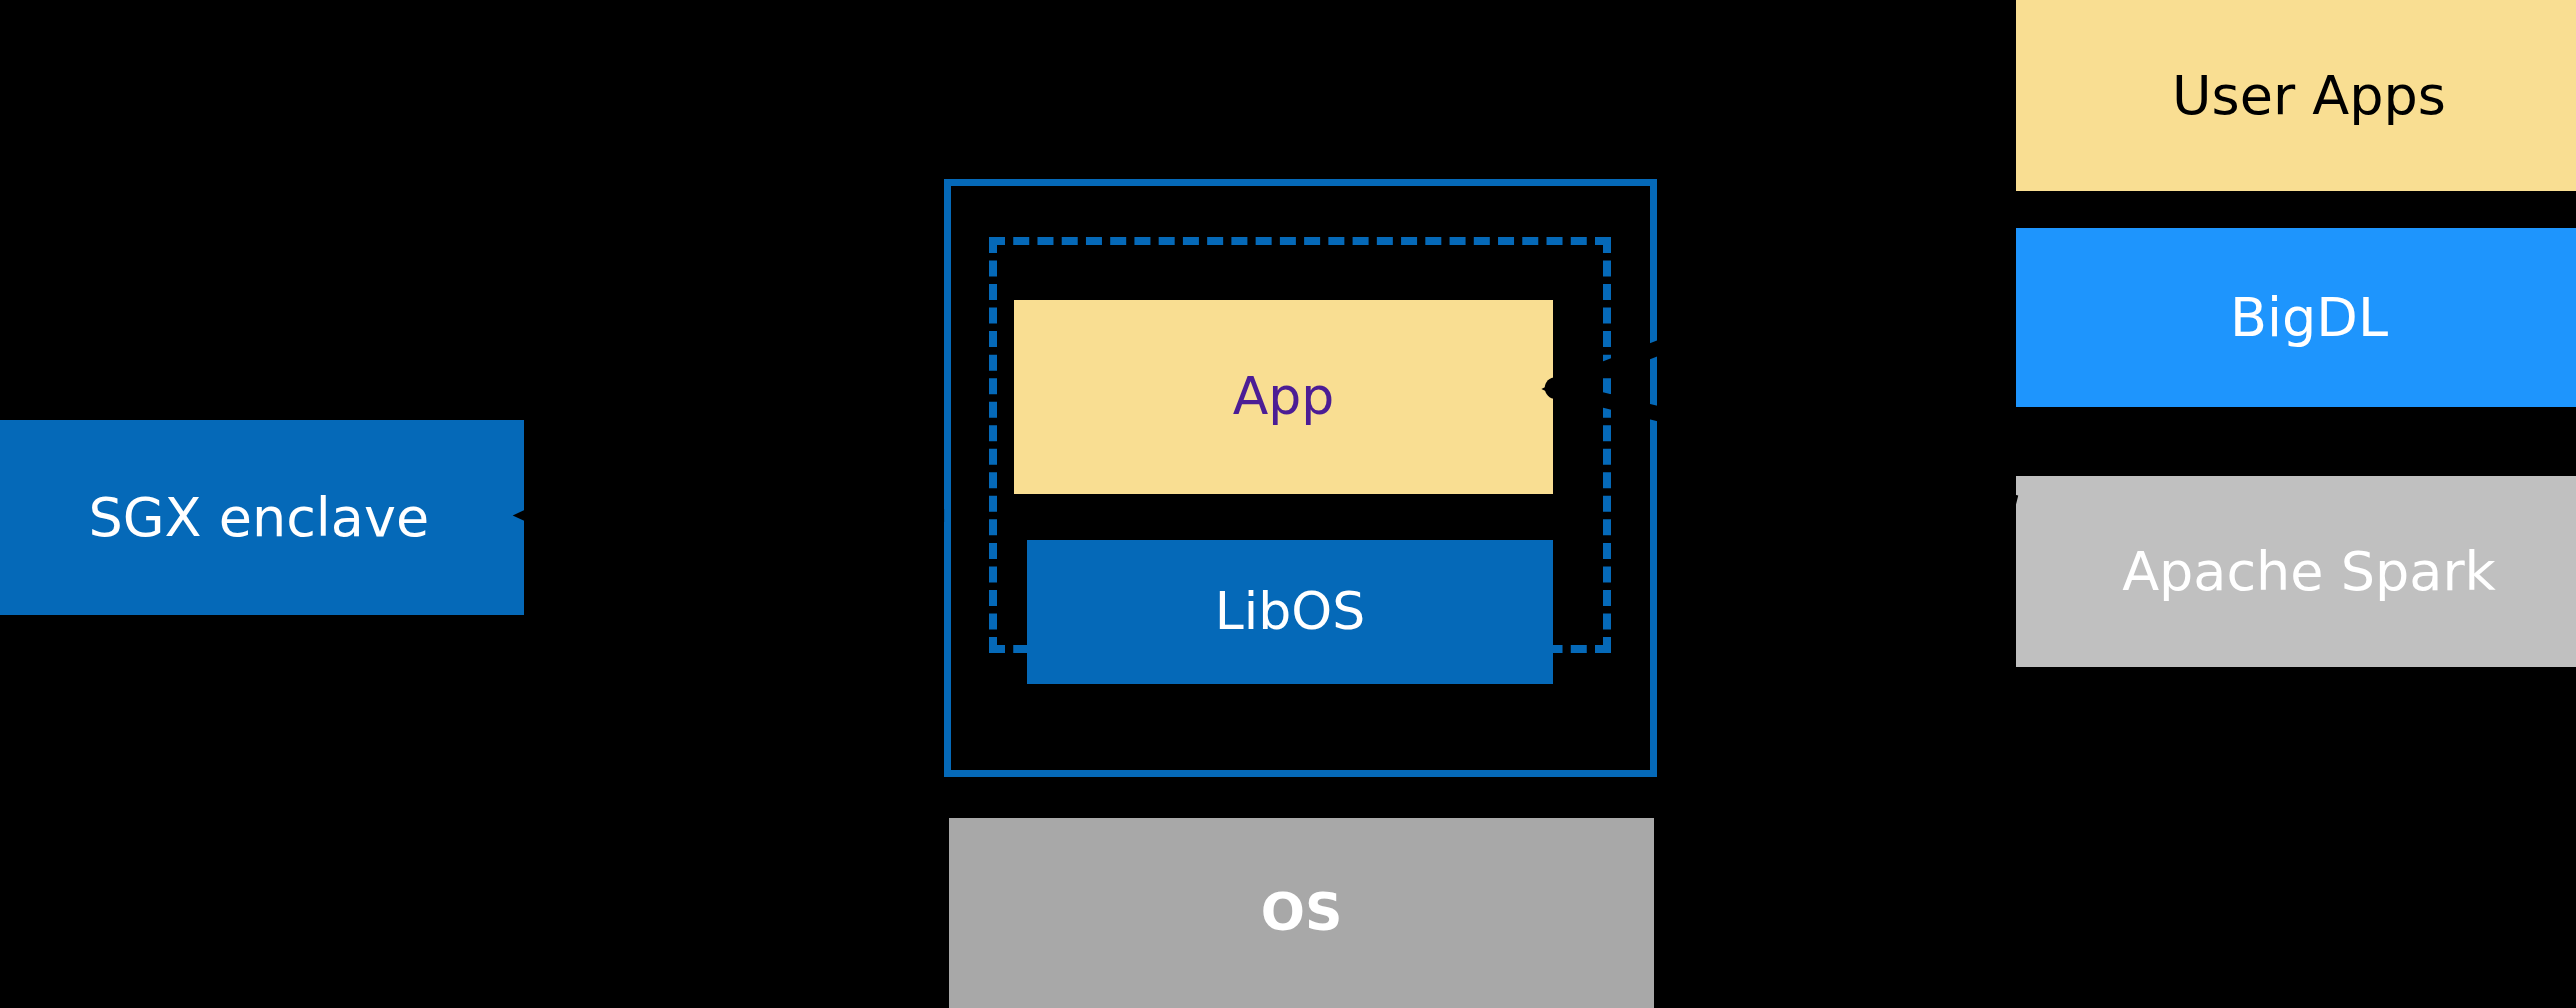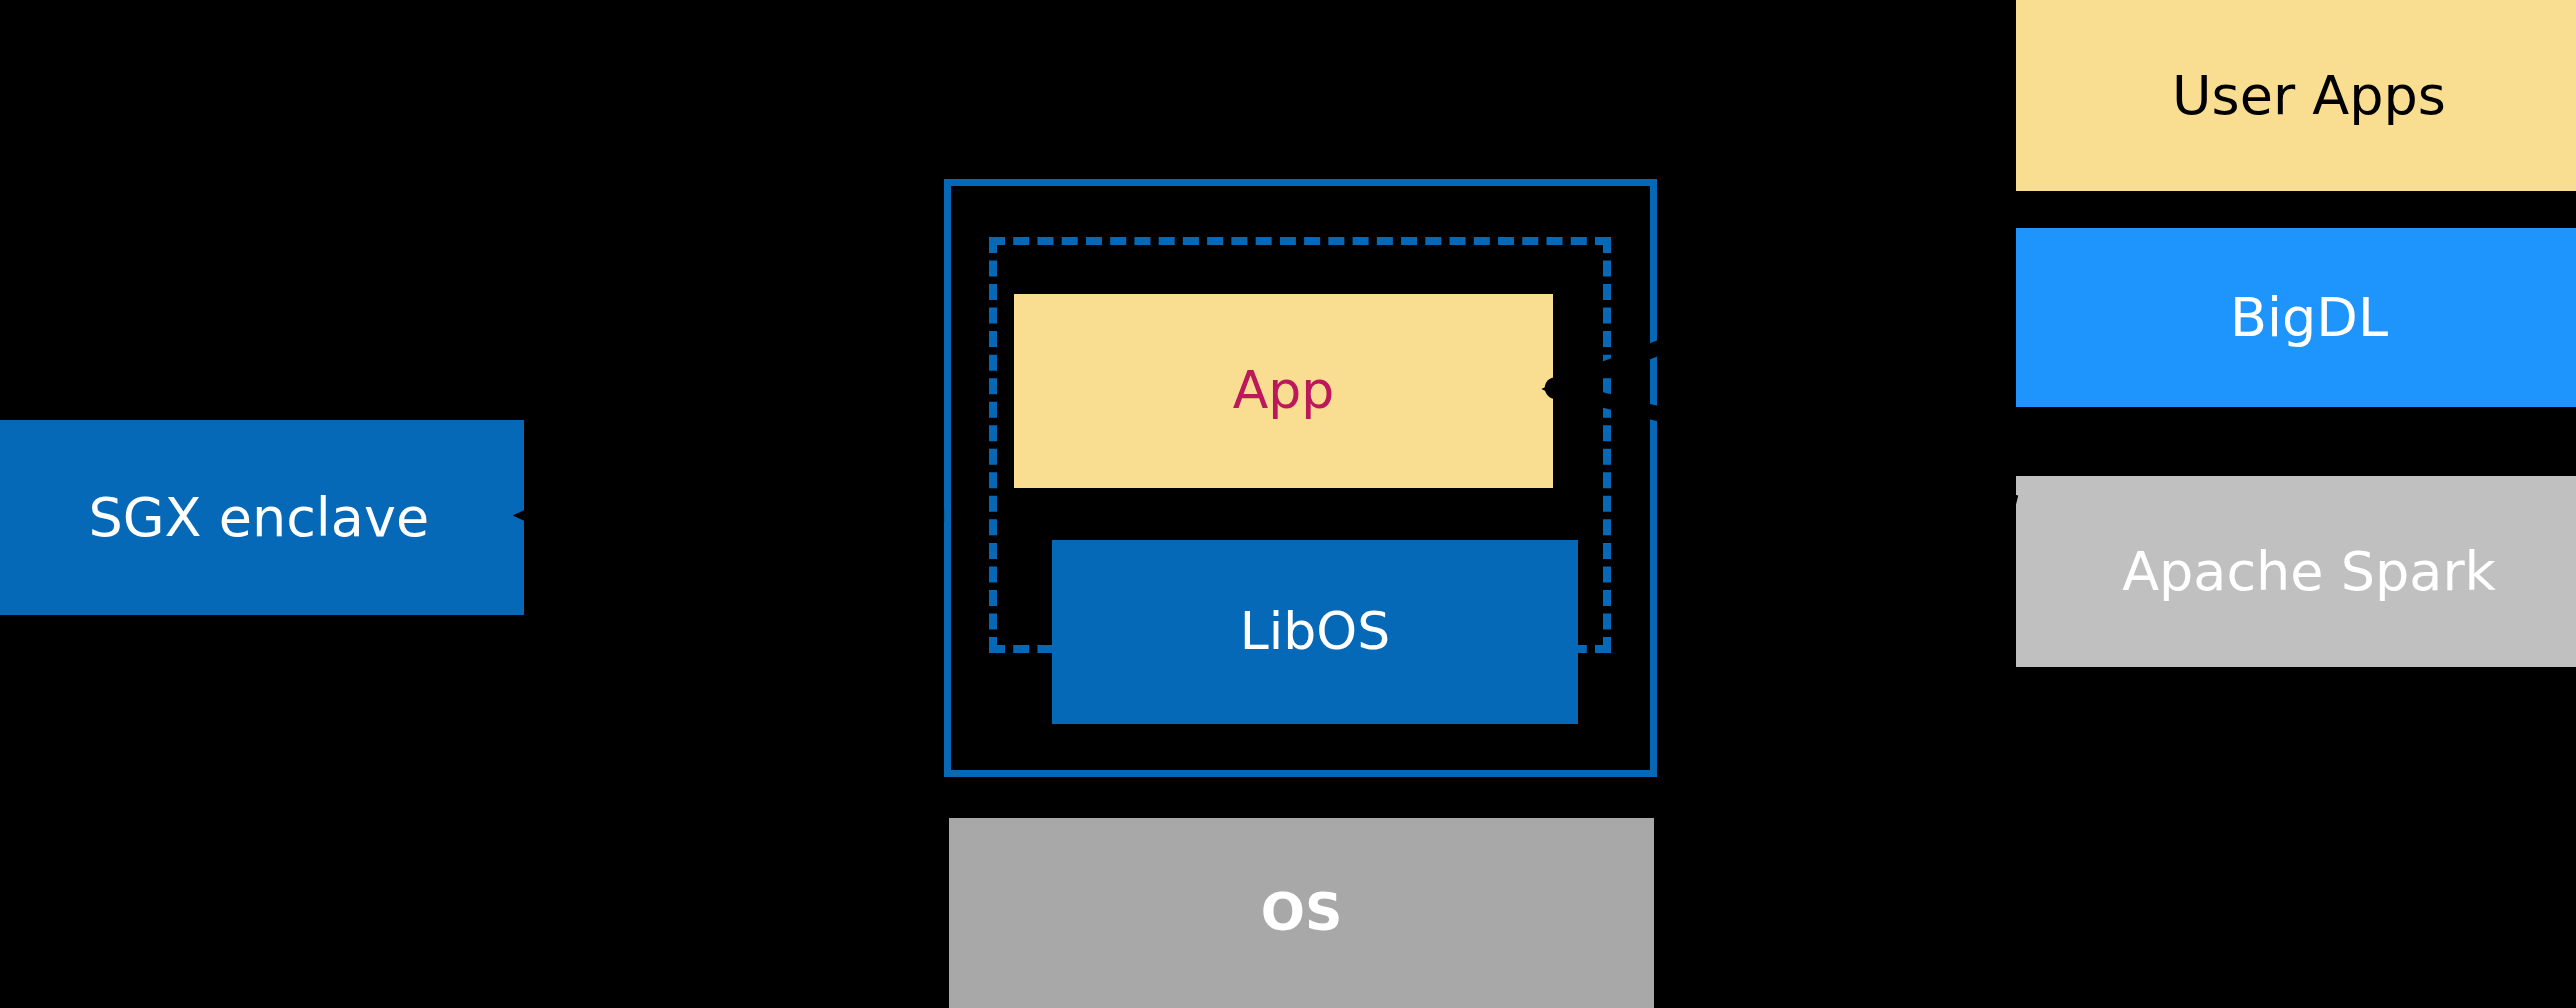--- a/index.html
+++ b/index.html
@@ -91,33 +91,33 @@
     top: 237px;
     width: 622px;
     height: 416px;
     box-sizing: border-box;
     border: 8.4px dashed #0569B8;
     background: transparent;
   }
 
   #app-box {
     left: 1014px;
-    top: 294px;
+    top: 300px;
     width: 539px;
     height: 194px;
     background: #F9DE92;
-    color: #be185d;
+    color: #4c1d95;
     font-size: 52px;
   }
 
   #libos-box {
-    left: 1052px;
+    left: 1027px;
     top: 540px;
     width: 526px;
-    height: 184px;
+    height: 144px;
     background: #0569B8;
     color: #FFFFFF;
     font-size: 52px;
   }
 
   #os-box {
     left: 949px;
     top: 818px;
     width: 705px;
     height: 225px;

